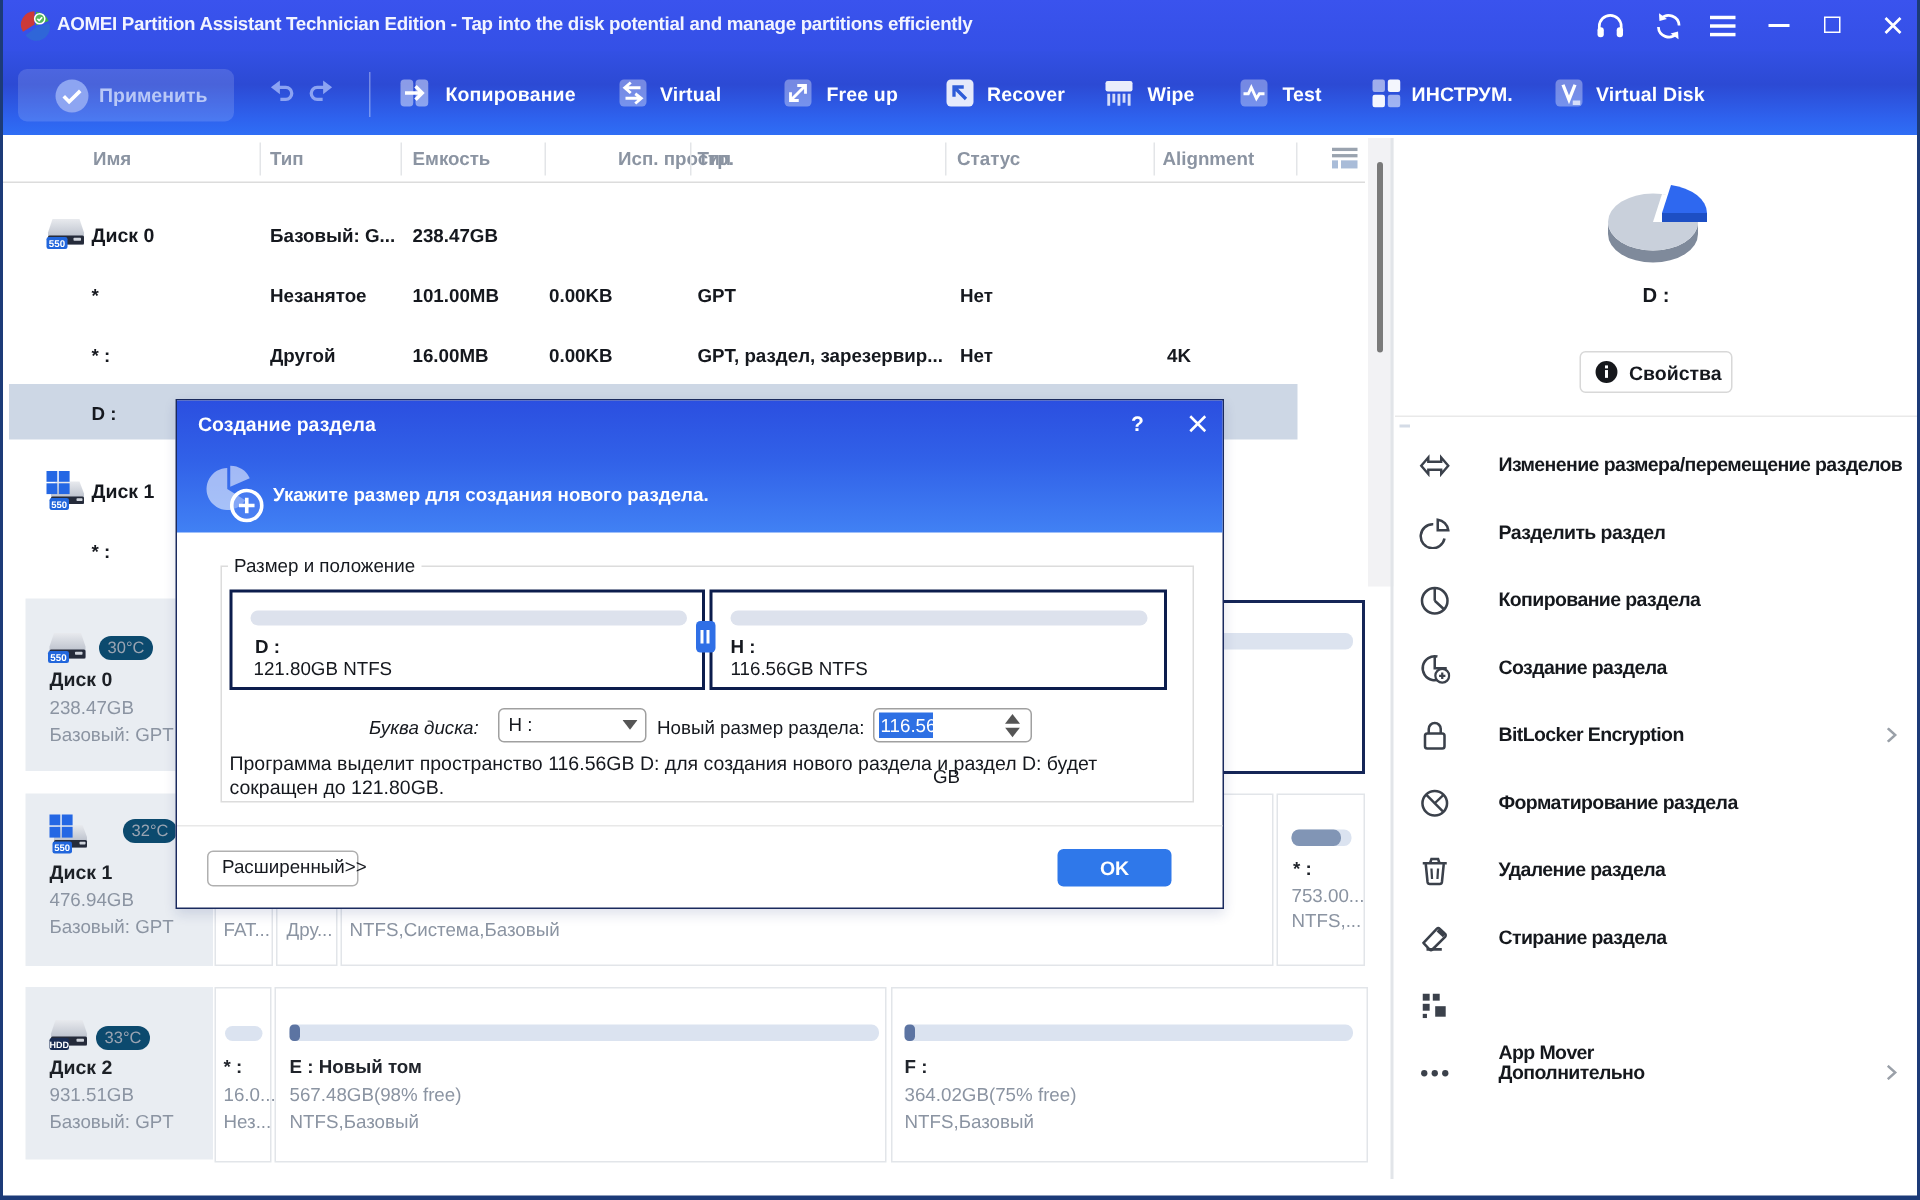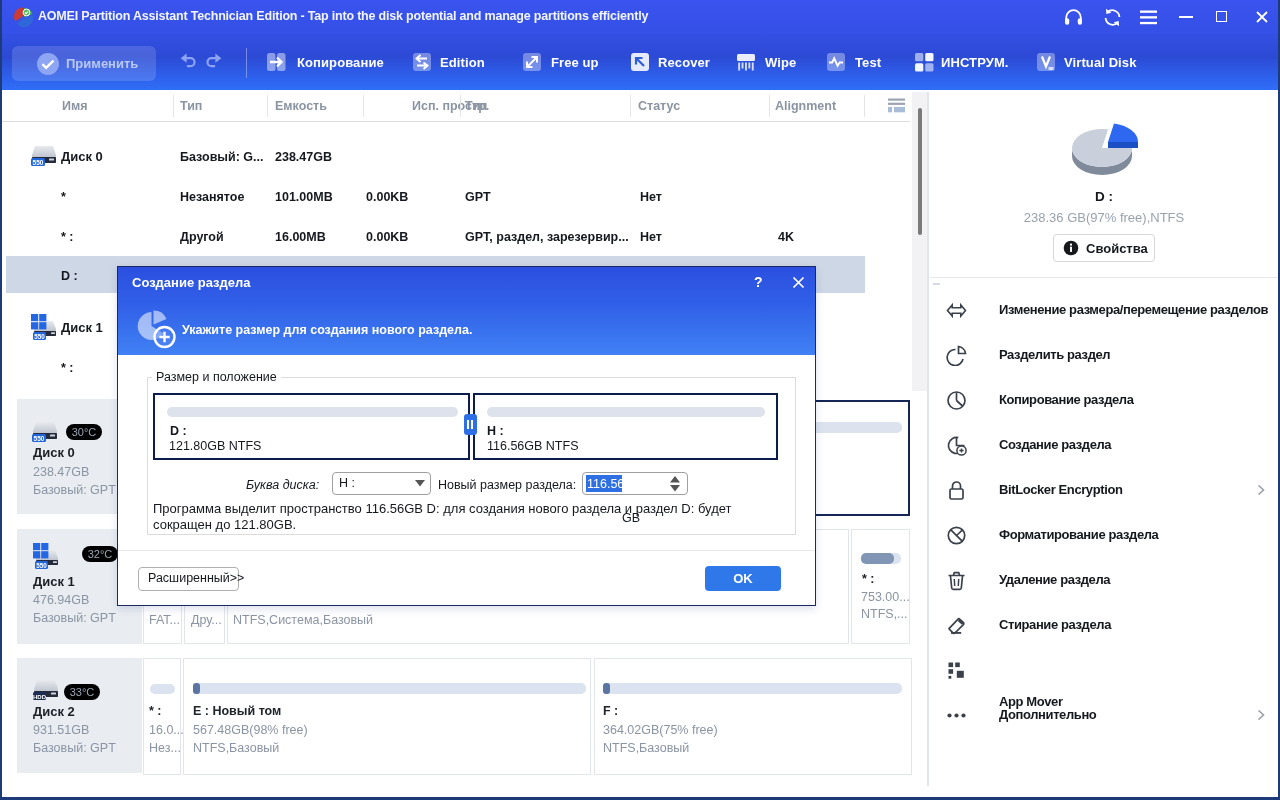--- a/index.html
+++ b/index.html
@@ -14,21 +14,21 @@
   .ttl{color:#f2f4ff;font-size:12.5px;font-weight:700;letter-spacing:-0.2px;}
   .tbIcon{position:absolute;top:52px;width:20px;height:20px;}
   .tbLabel{position:absolute;top:55px;color:#fff;font-size:13px;font-weight:600;letter-spacing:.1px;}
   
   .hdrTxt{position:absolute;top:99px;color:#8b94a2;font-size:12.5px;font-weight:600;}
   .cell{position:absolute;color:#15181e;font-size:12.5px;font-weight:600;white-space:nowrap;}
   
   .card{position:absolute;left:17px;width:125px;height:115px;background:#e9edf2;}
   .cardName{position:absolute;left:33px;color:#1c2026;font-size:13px;font-weight:700;}
   .cardTxt{position:absolute;left:33px;color:#8b94a2;font-size:12.5px;}
-  .badge{position:absolute;background:#000000;border-radius:8px;color:#9aa4b2;font-size:11px;
+  .badge{position:absolute;background:#0c4a6e;border-radius:8px;color:#9aa4b2;font-size:11px;
     text-align:center;line-height:16px;}
   .blk{position:absolute;background:#fff;border:1px solid #e2e5e9;box-sizing:border-box;}
   .bar{position:absolute;background:#dbe3f0;border-radius:5px;}
   .blkTitle{position:absolute;color:#20242b;font-size:12.5px;font-weight:700;white-space:nowrap;}
   .blkTxt{position:absolute;color:#8b94a2;font-size:12.5px;white-space:nowrap;}
   
   .menuTxt{position:absolute;left:978px;color:#15181d;font-size:13px;font-weight:600;letter-spacing:-0.4px;white-space:nowrap;padding-left:21px;}
   .menuIco{position:absolute;left:946px;width:21px;height:21px;}
   .chev{position:absolute;left:1256px;width:10px;height:10px;}
   
@@ -98,21 +98,21 @@
     <rect x="11" y="1" width="8.5" height="18" rx="2.5" fill="rgba(255,255,255,0.45)"></rect>
     <path d="M4 10 h11 M11 5.5 L15.5 10 L11 14.5" stroke="#fff" stroke-width="2.3" fill="none"></path>
   </svg>
   <div class="tbLabel" style="left:297px;">Копирование</div>
 
   <svg class="tbIcon" style="left:412px;">
     <rect x="1" y="1" width="18" height="18" rx="3" fill="rgba(255,255,255,0.35)"></rect>
     <path d="M5 6.5 h10 M8.5 3 L4.5 6.5 L8.5 10" stroke="#fff" stroke-width="1.9" fill="none"></path>
     <path d="M15 13.5 h-10 M11.5 10.5 L15.5 13.5 L11.5 17" stroke="#fff" stroke-width="1.9" fill="none"></path>
   </svg>
-  <div class="tbLabel" style="left:440px;">Edition</div>
+  <div class="tbLabel" style="left:440px;">Virtual</div>
 
   <svg class="tbIcon" style="left:522px;">
     <rect x="1" y="1" width="18" height="18" rx="3" fill="rgba(255,255,255,0.35)"></rect>
     <path d="M5.5 14.5 L14.5 5.5 M9.5 5 h5.5 v5.5 M10.5 15 H5 v-5.5" stroke="#fff" stroke-width="1.9" fill="none"></path>
   </svg>
   <div class="tbLabel" style="left:551px;">Free up</div>
 
   <svg class="tbIcon" style="left:630px;">
     <rect x="1" y="1" width="18" height="18" rx="3" fill="rgba(255,255,255,0.88)"></rect>
     <path d="M6 6 L14 14 M6 12.5 V6 h6.5" stroke="#2e5cd8" stroke-width="2.2" fill="none"></path>
@@ -305,21 +305,20 @@
   <svg class="abs" style="left:1068px;top:119px" width="76" height="58" viewBox="0 0 76 58">
     <path d="M4 29 a30 19 0 0 0 60 0 l0 8 a30 19 0 0 1 -60 0 Z" fill="#7f8a9b"></path>
     <ellipse cx="34" cy="29" rx="30" ry="19" fill="#c9d0db"></ellipse>
     <path d="M34 29 L64 29 A30 19 0 0 0 40 10.4 Z" fill="#fff"></path>
     <g transform="translate(6,-6)">
       <path d="M64 29 l0 6 L34 35 l0 -6 Z" fill="#1d4fc4"></path>
       <path d="M34 29 L64 29 A30 19 0 0 0 40 10.4 Z" fill="#2e68f0"></path>
     </g>
   </svg>
   <div class="abs" style="left:930px;top:189px;width:348px;height:16px;text-align:center;color:#15181e;font-size:13.5px;font-weight:700;">D :</div>
-  <div class="abs" style="left:930px;top:210px;width:348px;height:16px;text-align:center;color:#9aa2ad;font-size:13px;">238.36 GB(97% free),NTFS</div>
   <div class="abs" style="left:1053px;top:234px;width:102px;height:28px;border:1px solid #d8d8d8;border-radius:4px;box-sizing:border-box;"></div>
   <svg class="abs" style="left:1063px;top:240px" width="16" height="16" viewBox="0 0 16 16">
     <circle cx="8" cy="8" r="7.3" fill="#16181c"></circle>
     <rect x="7" y="6.7" width="2" height="5.2" fill="#fff"></rect>
     <rect x="7" y="3.6" width="2" height="2" fill="#fff"></rect>
   </svg>
   <div class="abs" style="left:1086px;top:241px;color:#15181e;font-size:13px;font-weight:600;">Свойства</div>
   <div class="abs" style="left:930px;top:277px;width:348px;height:1px;background:#e9e9e9;"></div>
   <div class="abs" style="left:933px;top:283px;width:7px;height:2px;background:#d4dbe6;"></div>
 

